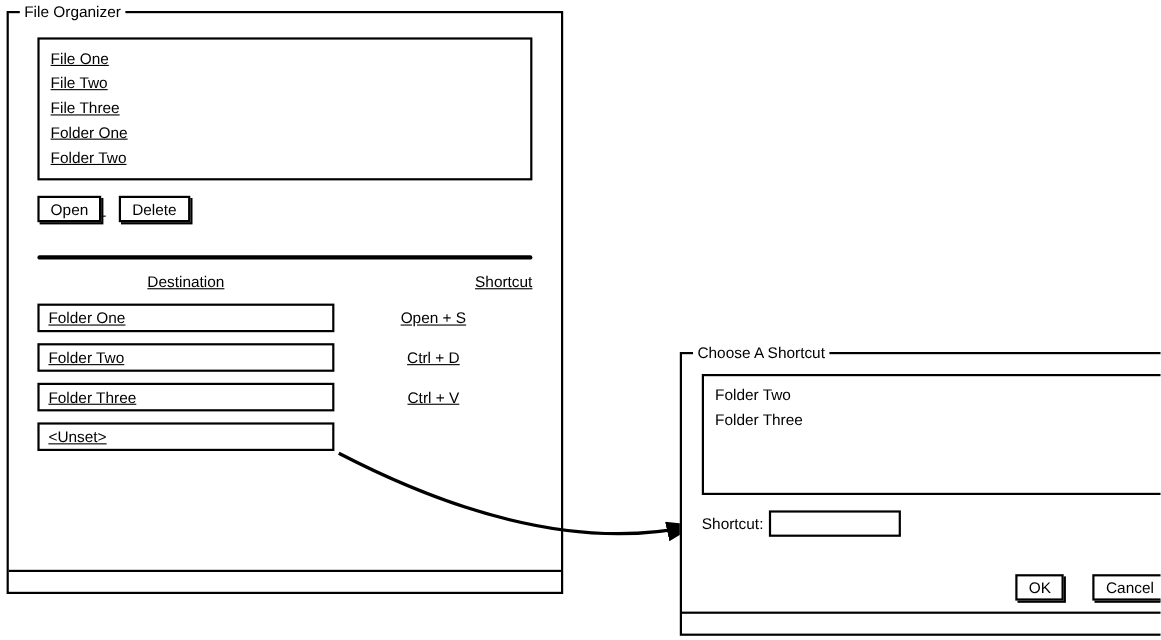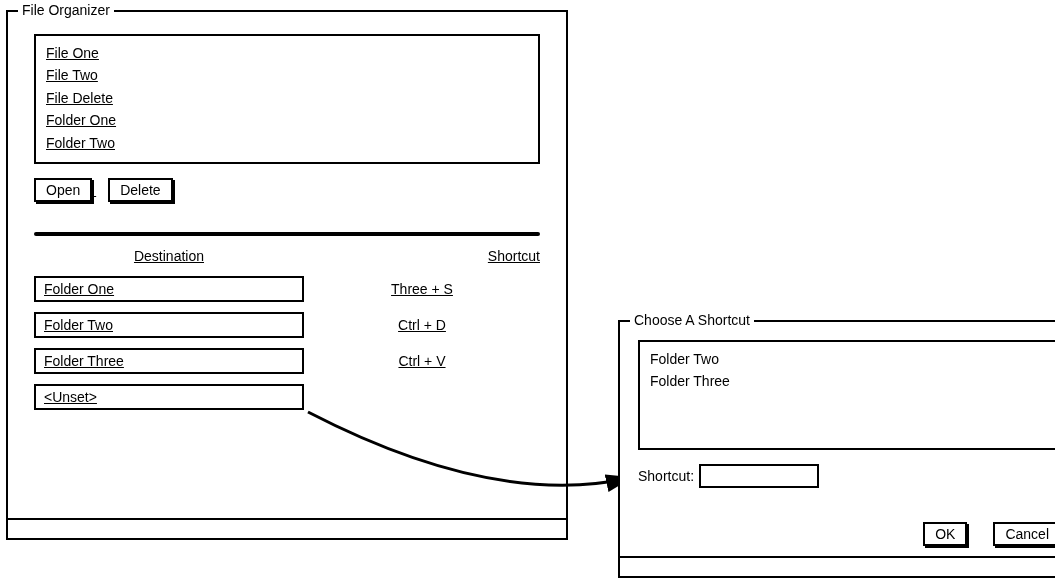--- a/index.html
+++ b/index.html
@@ -112,48 +112,48 @@
     right: 18px;
     bottom: 30px;
     display: flex;
     gap: 14px;
     justify-content: center;
   }
 </style>
 </head>
 <body>
 
-<div class="window" style="left:6px; top:10px; width:562px; height:530px;">
+<div class="window" style="left:6px; top:10px; width:506px; height:530px;">
   <div class="window-title">File Organizer</div>
 
   <div style="padding:22px 26px 0 26px;text-decoration:underline;">
 
     <div class="listbox" style="height:130px;">
       <div class="item">File One</div>
       <div class="item">File Two</div>
-      <div class="item">File Delete</div>
+      <div class="item">File Three</div>
       <div class="item">Folder One</div>
       <div class="item">Folder Two</div>
     </div>
 
     <div style="margin-top:14px;">
       <span class="btn">Open</span>
       <span class="btn">Delete</span>
     </div>
 
     <div class="divider" style="margin-top:30px;"></div>
 
     <div class="cols">
       <div class="col-dest">Destination</div>
       <div class="col-short">Shortcut</div>
     </div>
 
     <div class="row">
       <div class="dest-input">Folder One</div>
-      <div class="short-value">Three + S</div>
+      <div class="short-value">Open + S</div>
     </div>
     <div class="row">
       <div class="dest-input">Folder Two</div>
       <div class="short-value">Ctrl + D</div>
     </div>
     <div class="row">
       <div class="dest-input">Folder Three</div>
       <div class="short-value">Ctrl + V</div>
     </div>
     <div class="row">

